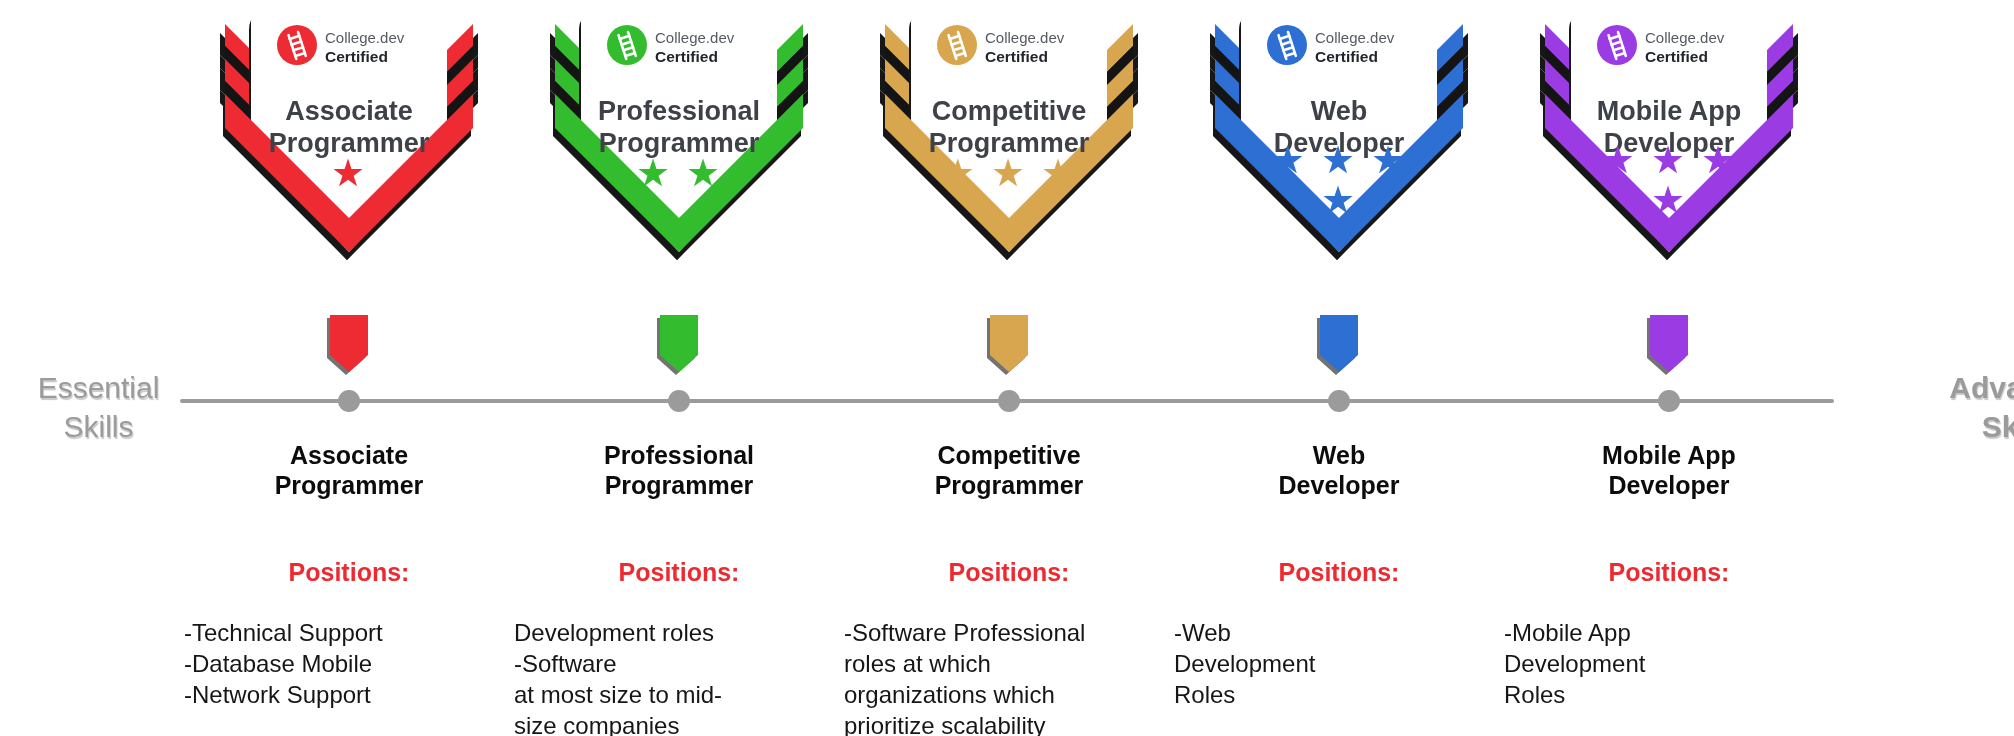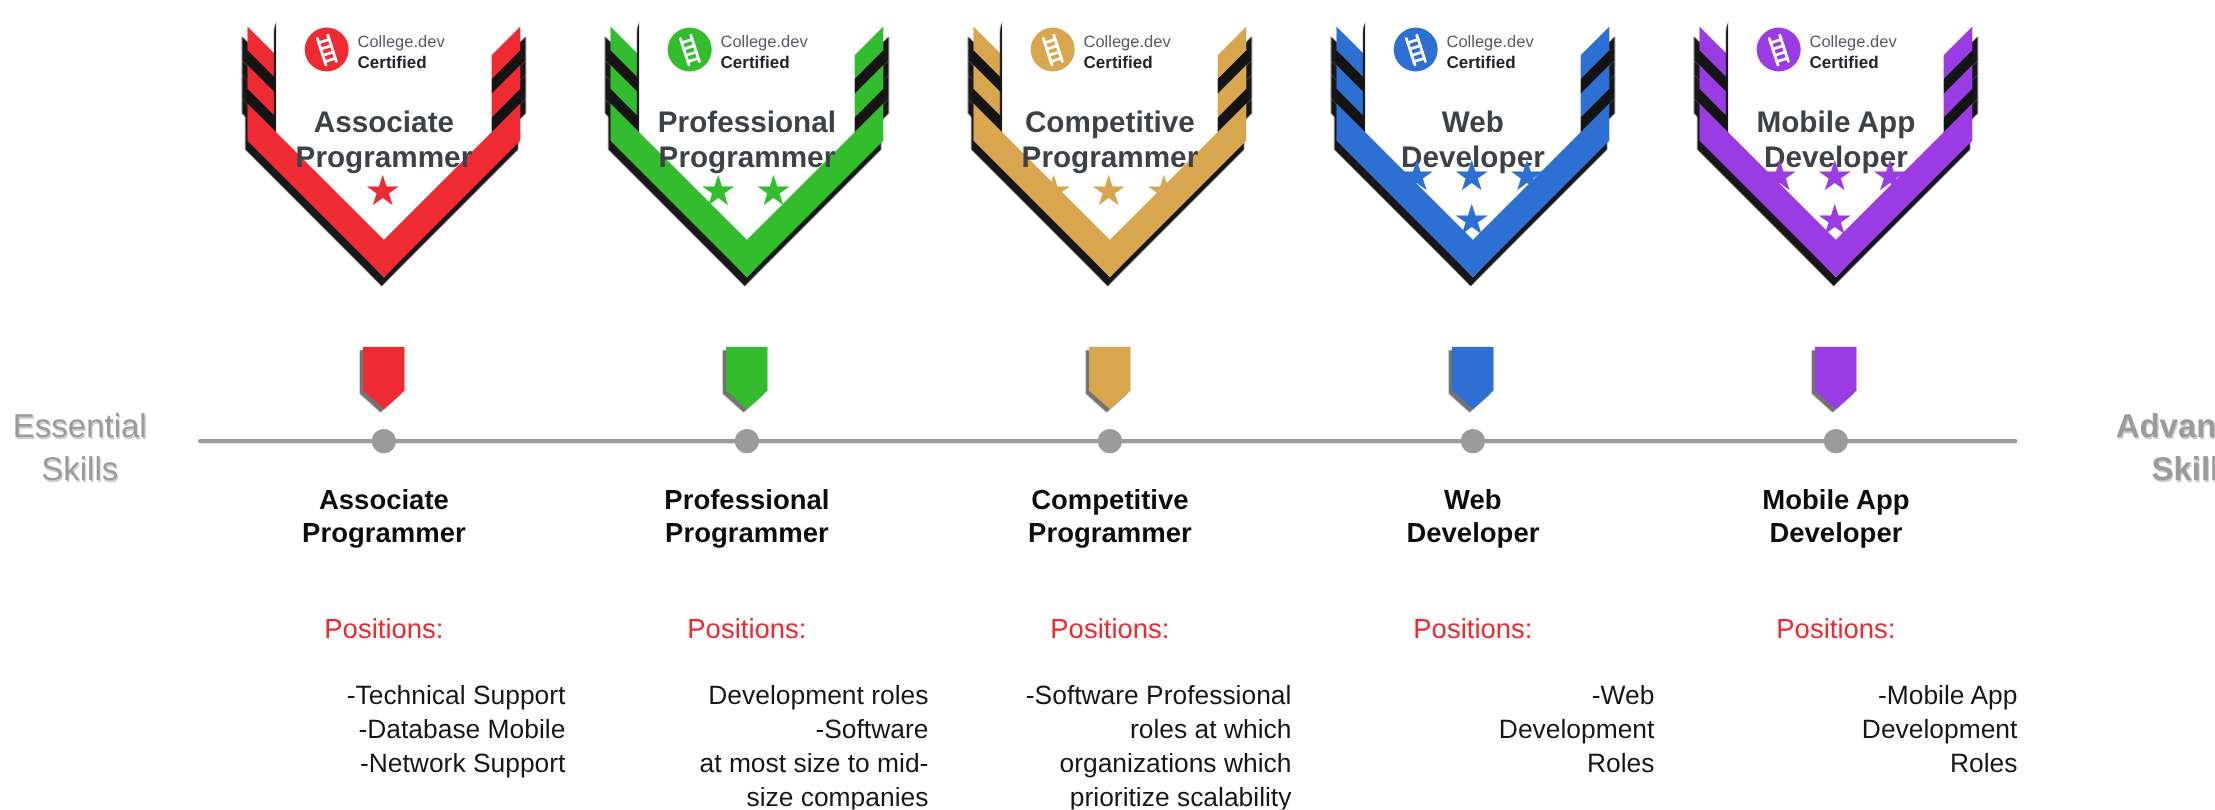--- a/index.html
+++ b/index.html
@@ -12,20 +12,21 @@
 
   
   .timeline-line{
     position:absolute;left:180px;top:399px;width:1654px;height:4px;
     background:#9b9b9b;border-radius:2px;
   }
   .scale-label{
     position:absolute;top:368px;text-align:center;
     font-size:30px;line-height:39px;color:#9b9b9b;
     text-shadow:1px 2px 1px rgba(0,0,0,0.22);
+    padding-left:26px;
   }
   .scale-label.left{left:0;width:145px;}
   .scale-label.right{left:1920px;width:150px;font-weight:bold;}
 
   
   .col{position:absolute;top:0;width:260px;height:556px;}
 
   .badge{position:absolute;top:0;left:0;}
   .badge .acc{fill:var(--accent);}
   .badge .gap{fill:#141414;}
@@ -60,24 +61,24 @@
     position:absolute;left:119px;top:390px;width:22px;height:22px;
     border-radius:50%;background:#9b9b9b;
   }
 
   .col-label{
     position:absolute;top:440px;left:-35px;width:330px;text-align:center;
     font-size:25px;line-height:30px;font-weight:700;color:#0c0c0c;white-space:nowrap;
   }
   .pos-head{
     position:absolute;top:558px;left:-35px;width:330px;text-align:center;
-    font-size:25px;font-weight:400;color:#ee2a31;
+    font-size:25px;font-weight:700;color:#ee2a31;
   }
   .pos-list{
-    position:absolute;top:617px;left:-35px;width:330px;text-align:right;
+    position:absolute;top:617px;left:-35px;width:330px;text-align:left;
     font-size:24px;line-height:31px;color:#161616;white-space:nowrap;
   }
 </style>
 </head>
 <body>
 
 <div id="stage">
   <div class="timeline-line"></div>
 
   <div class="scale-label left">

